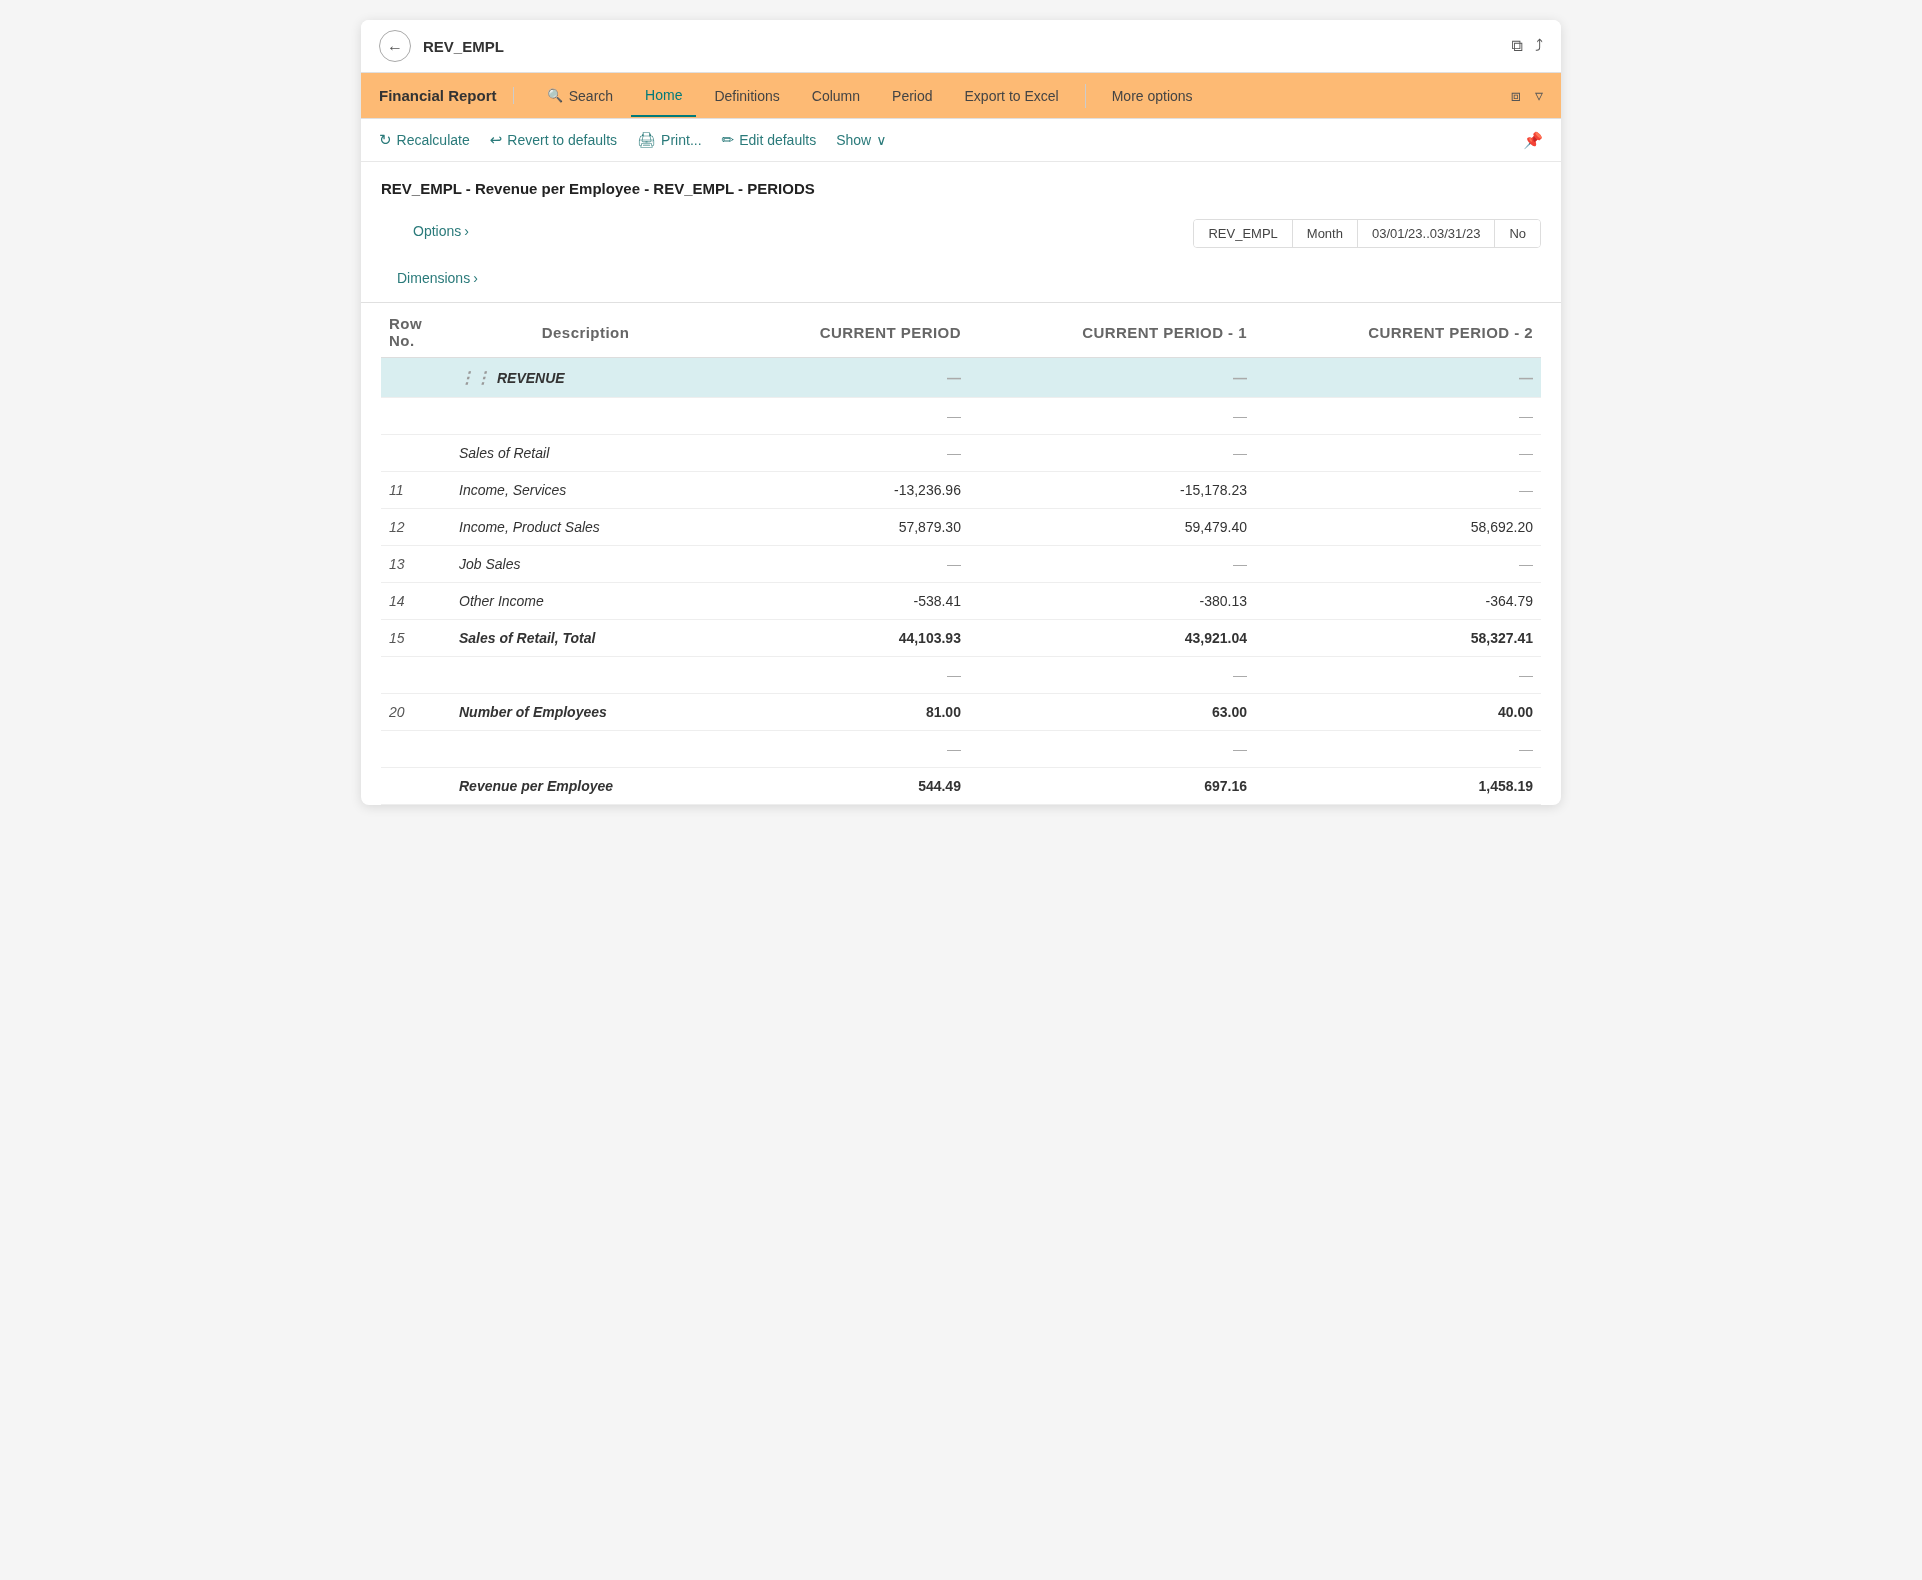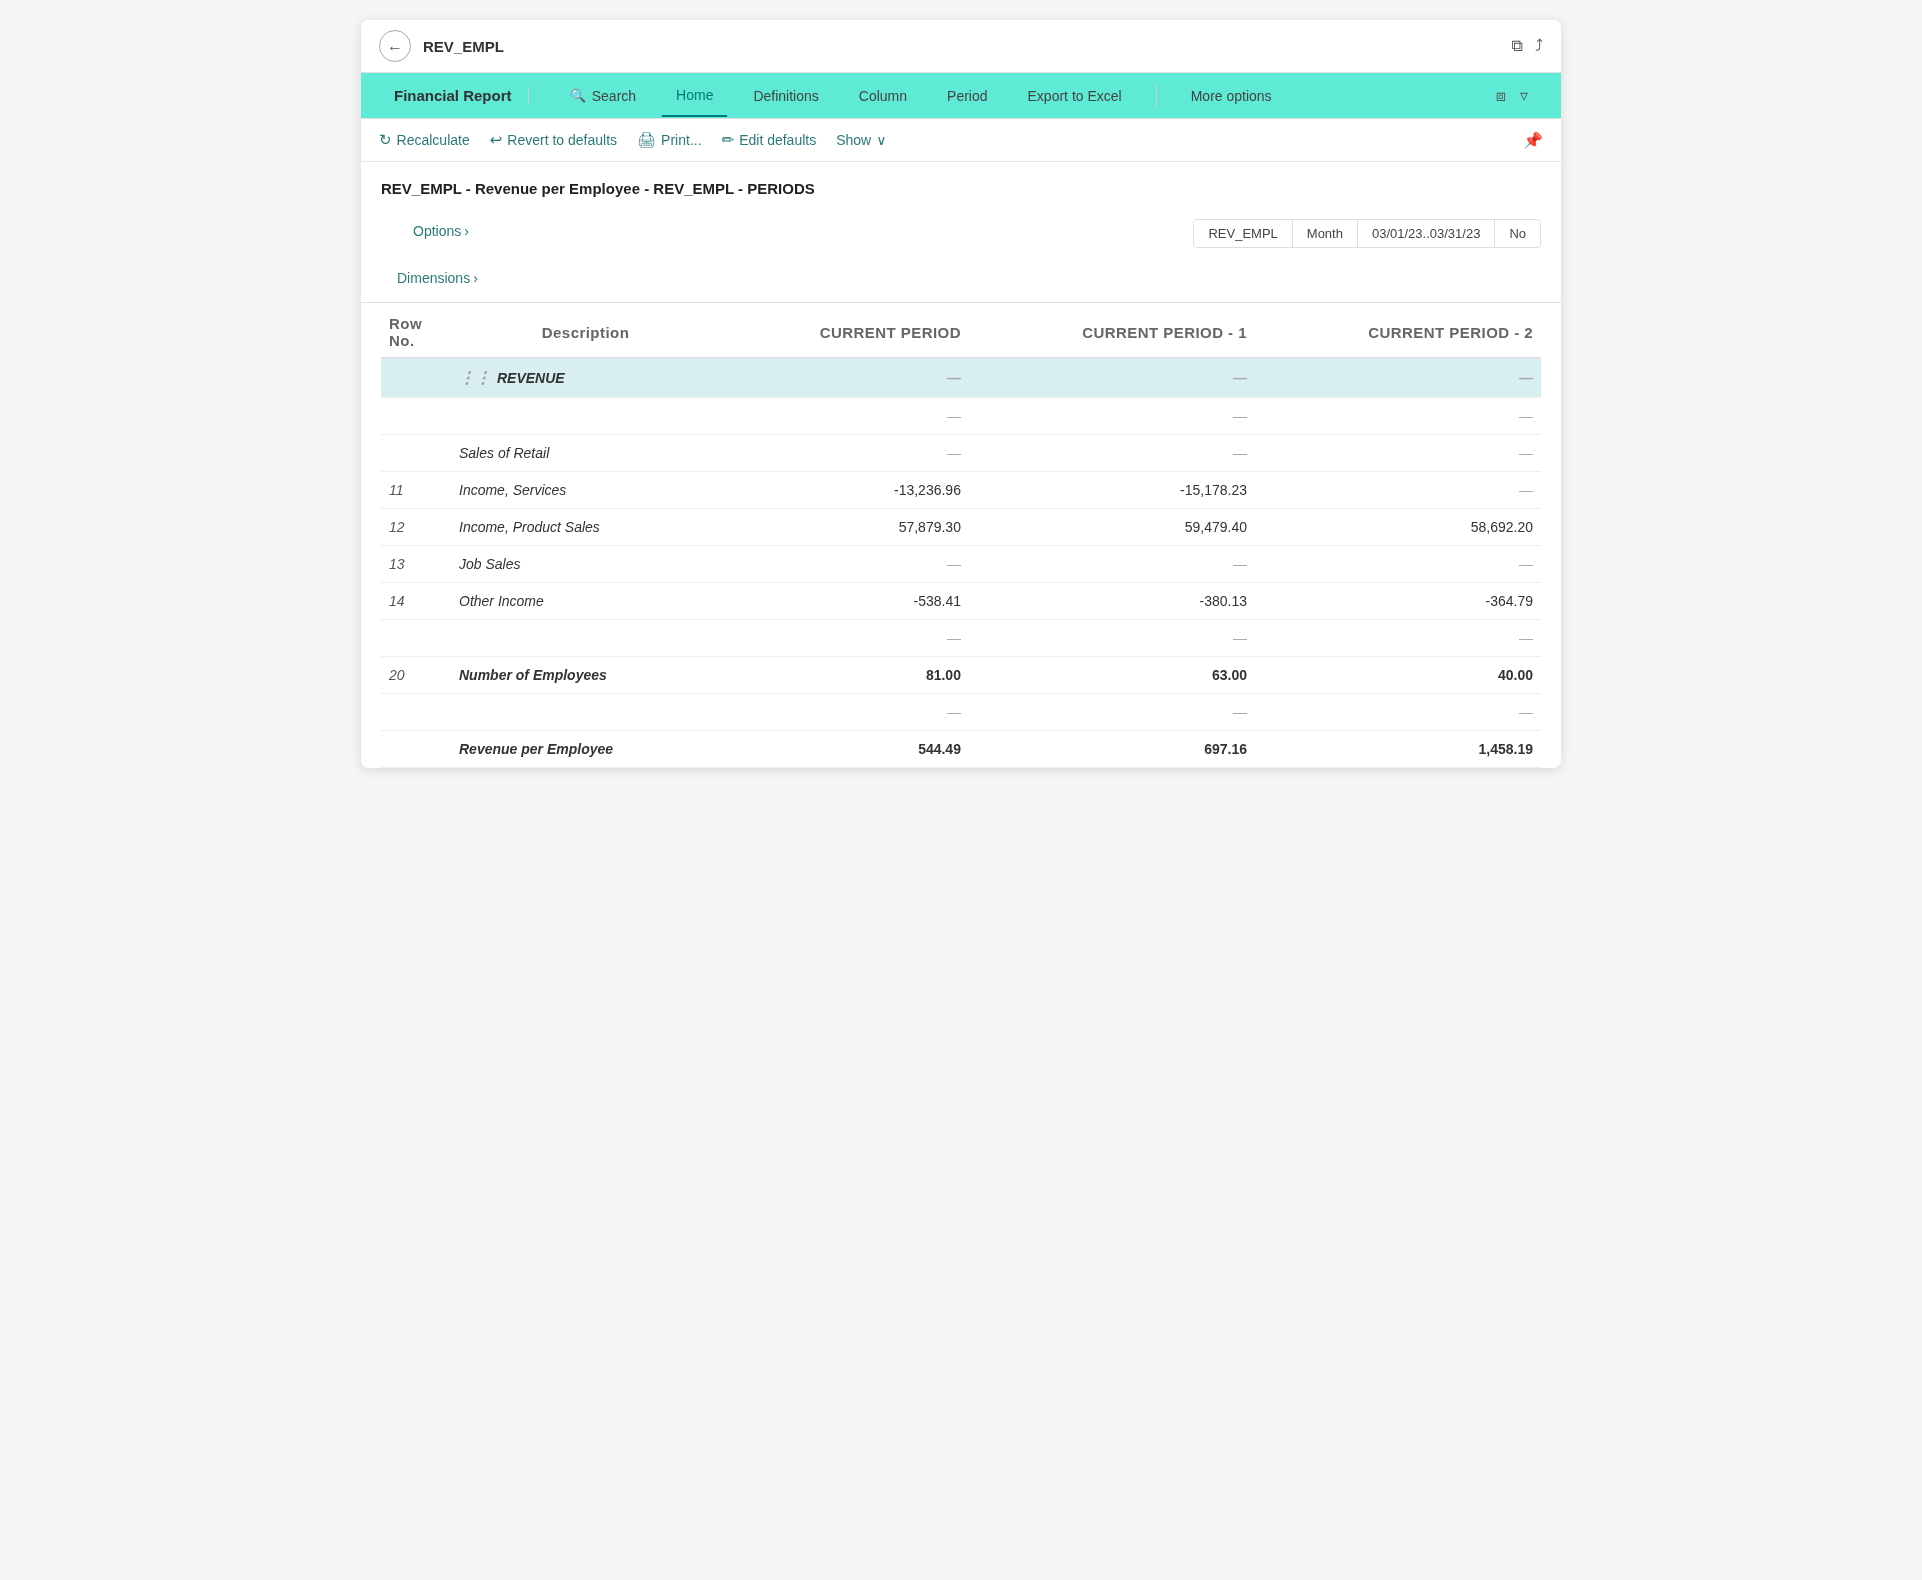--- a/index.html
+++ b/index.html
@@ -42,25 +42,25 @@
     }
     .title-icons {
       display: flex; gap: 12px; color: #555;
     }
     .title-icon { cursor: pointer; font-size: 16px; }
 
     
     .nav-bar {
       display: flex;
       align-items: center;
-      padding: 0 33px;
+      padding: 0 18px;
       border-bottom: 1px solid #e0e0e0;
-      background: #5eead4;
+      background: #fdba74;
       height: 46px;
-      gap: 12px;
+      gap: 4px;
     }
     .nav-brand {
       font-weight: 700;
       font-size: 15px;
       margin-right: 16px;
       padding-right: 16px;
       border-right: 1px solid #ccc;
     }
     .nav-item {
       padding: 12px 14px;
@@ -335,20 +335,27 @@
             <td class=""><span class="dash">—</span></td>
           </tr>
           <tr>
             <td class="row-no left">14</td>
             <td class="left"><span>Other Income</span></td>
             <td class="">-538.41</td>
             <td class="">-380.13</td>
             <td class="">-364.79</td>
           </tr>
           <tr>
+            <td class="row-no left">15</td>
+            <td class="left bold"><span>Sales of Retail, Total</span></td>
+            <td class="bold">44,103.93</td>
+            <td class="bold">43,921.04</td>
+            <td class="bold">58,327.41</td>
+          </tr>
+          <tr>
             <td class="row-no left"></td>
             <td class="left"><span></span></td>
             <td class=""><span class="dash">—</span></td>
             <td class=""><span class="dash">—</span></td>
             <td class=""><span class="dash">—</span></td>
           </tr>
           <tr>
             <td class="row-no left">20</td>
             <td class="left bold"><span>Number of Employees</span></td>
             <td class="bold">81.00</td>

